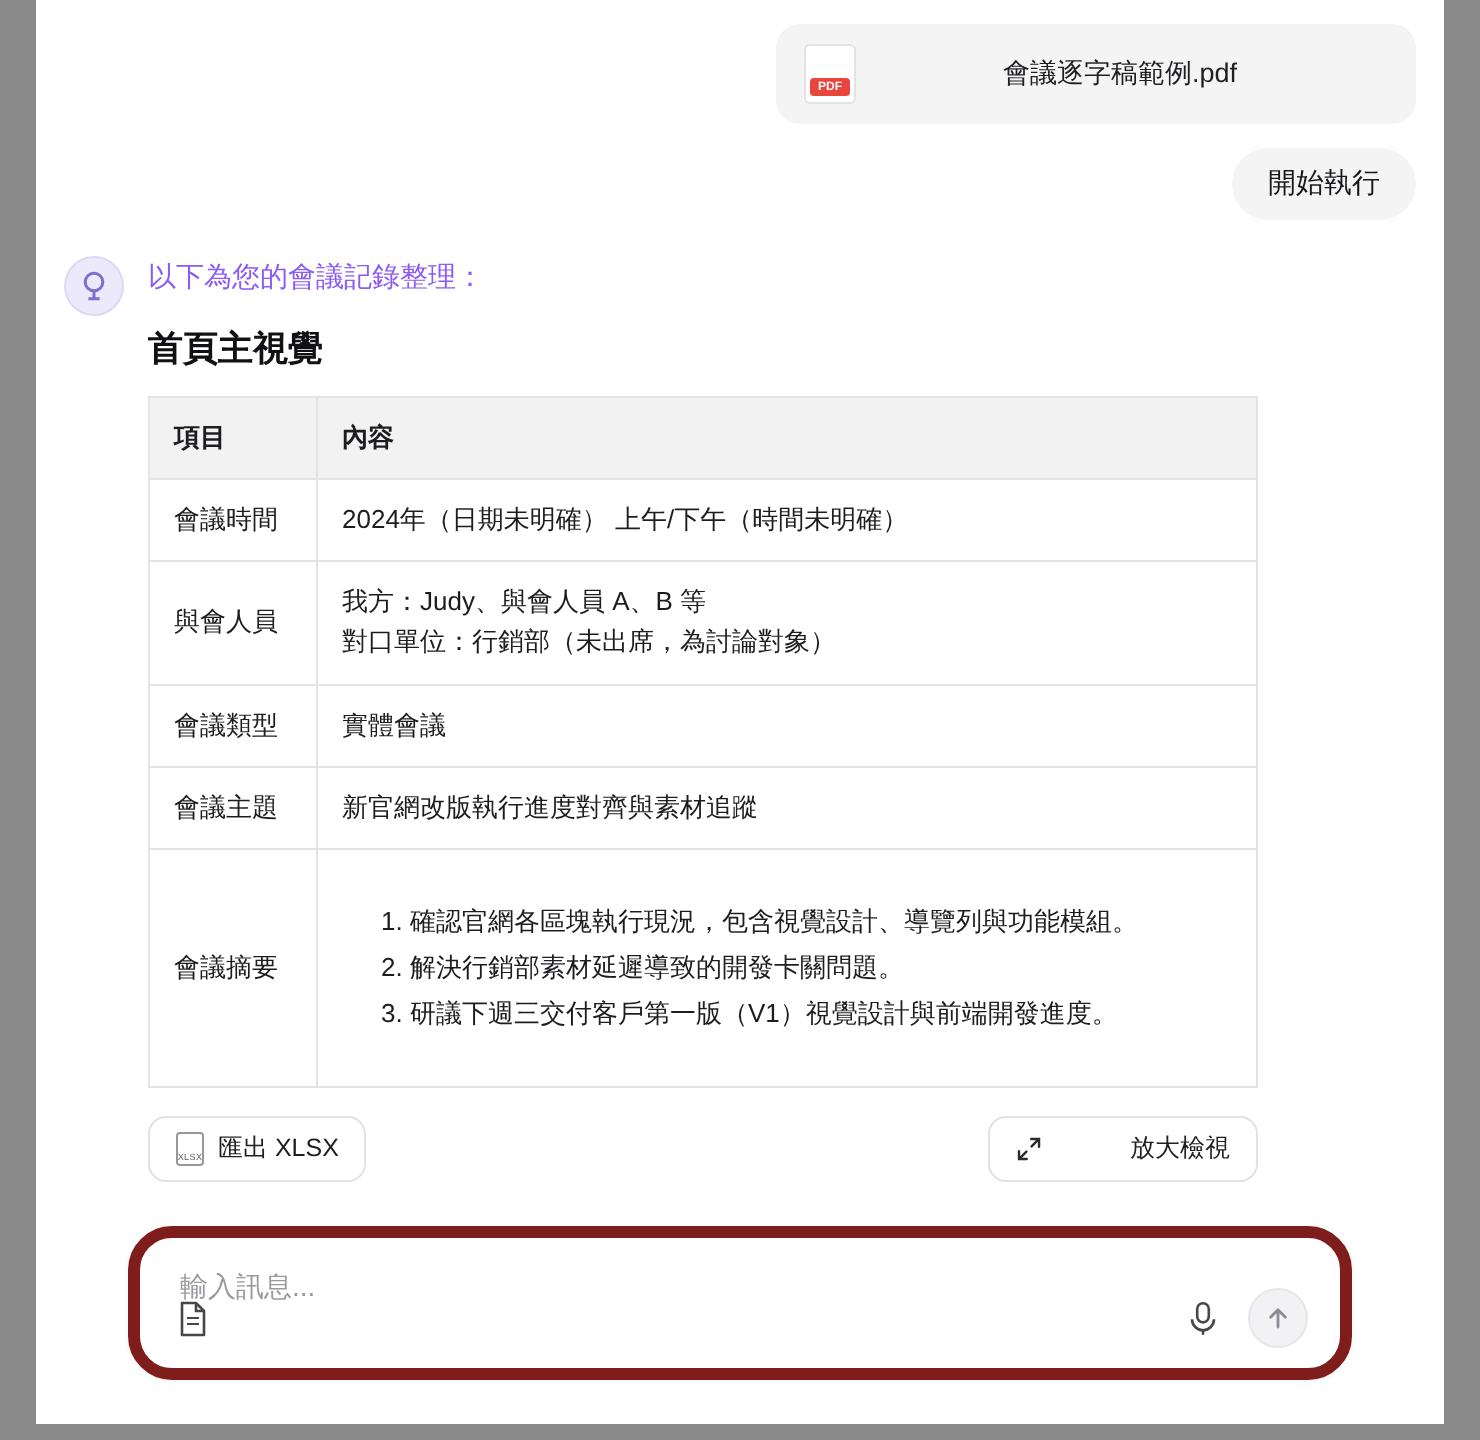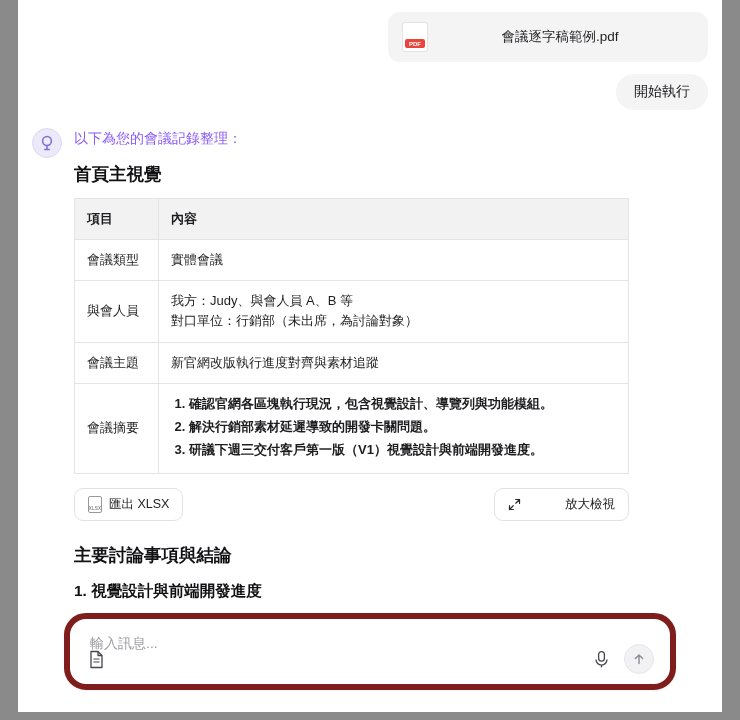--- a/index.html
+++ b/index.html
@@ -132,21 +132,21 @@
     vertical-align: middle;
     color: #1d1d20;
     line-height: 1.55;
   }
   table.meeting th {
     background: #f2f2f3;
     font-weight: bold;
   }
   table.meeting col.c1 { width: 84px; }
   .cellline { display: block; }
-  ol.sum { margin: 0; padding-left: 18px; font-weight: bold; }
+  ol.sum { margin: 16px; padding-left: 18px; }
   ol.sum li { margin: 0 0 3px 0; }
 
   
   .actions {
     display: flex; align-items: center;
     width: 555px;
     margin: 14px 0 0 0;
   }
   .btn {
     display: inline-flex; align-items: center;
@@ -270,30 +270,36 @@
               <col>
             </colgroup>
           <thead>
             <tr>
               <th>項目</th>
               <th>內容</th>
             </tr>
           </thead>
           <tbody>
             <tr>
-              <td>會議類型</td>
-              <td>
-                <span class="cellline">實體會議</span>
+              <td>會議時間</td>
+              <td>
+                <span class="cellline">2024年（日期未明確） 上午/下午（時間未明確）</span>
               </td>
             </tr>
             <tr>
               <td>與會人員</td>
               <td>
                 <span class="cellline">我方：Judy、與會人員 A、B 等</span>
                 <span class="cellline">對口單位：行銷部（未出席，為討論對象）</span>
+              </td>
+            </tr>
+            <tr>
+              <td>會議類型</td>
+              <td>
+                <span class="cellline">實體會議</span>
               </td>
             </tr>
             <tr>
               <td>會議主題</td>
               <td>
                 <span class="cellline">新官網改版執行進度對齊與素材追蹤</span>
               </td>
             </tr>
             <tr>
               <td>會議摘要</td>

